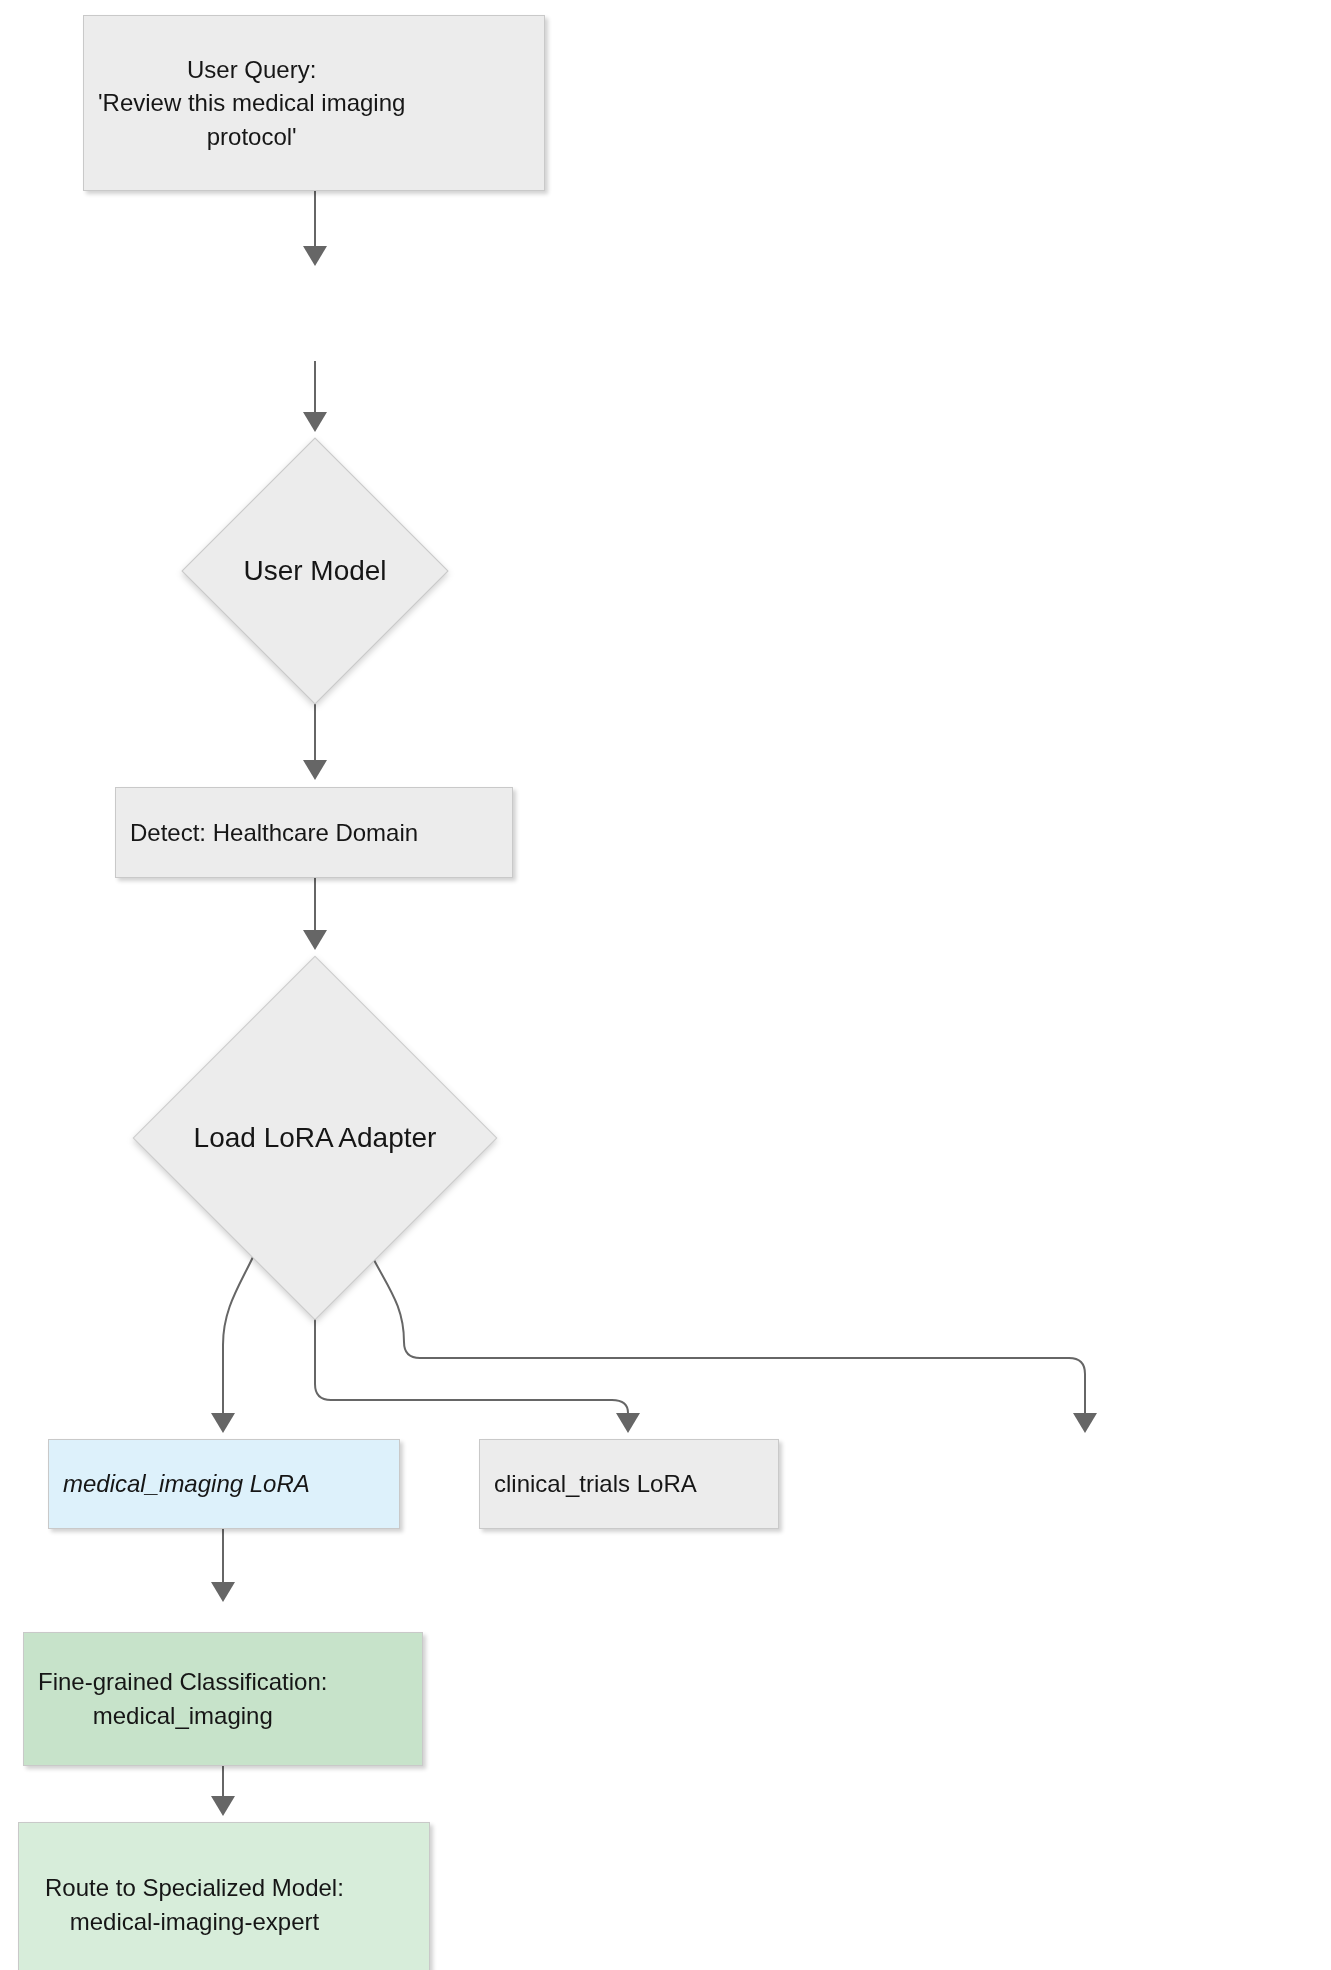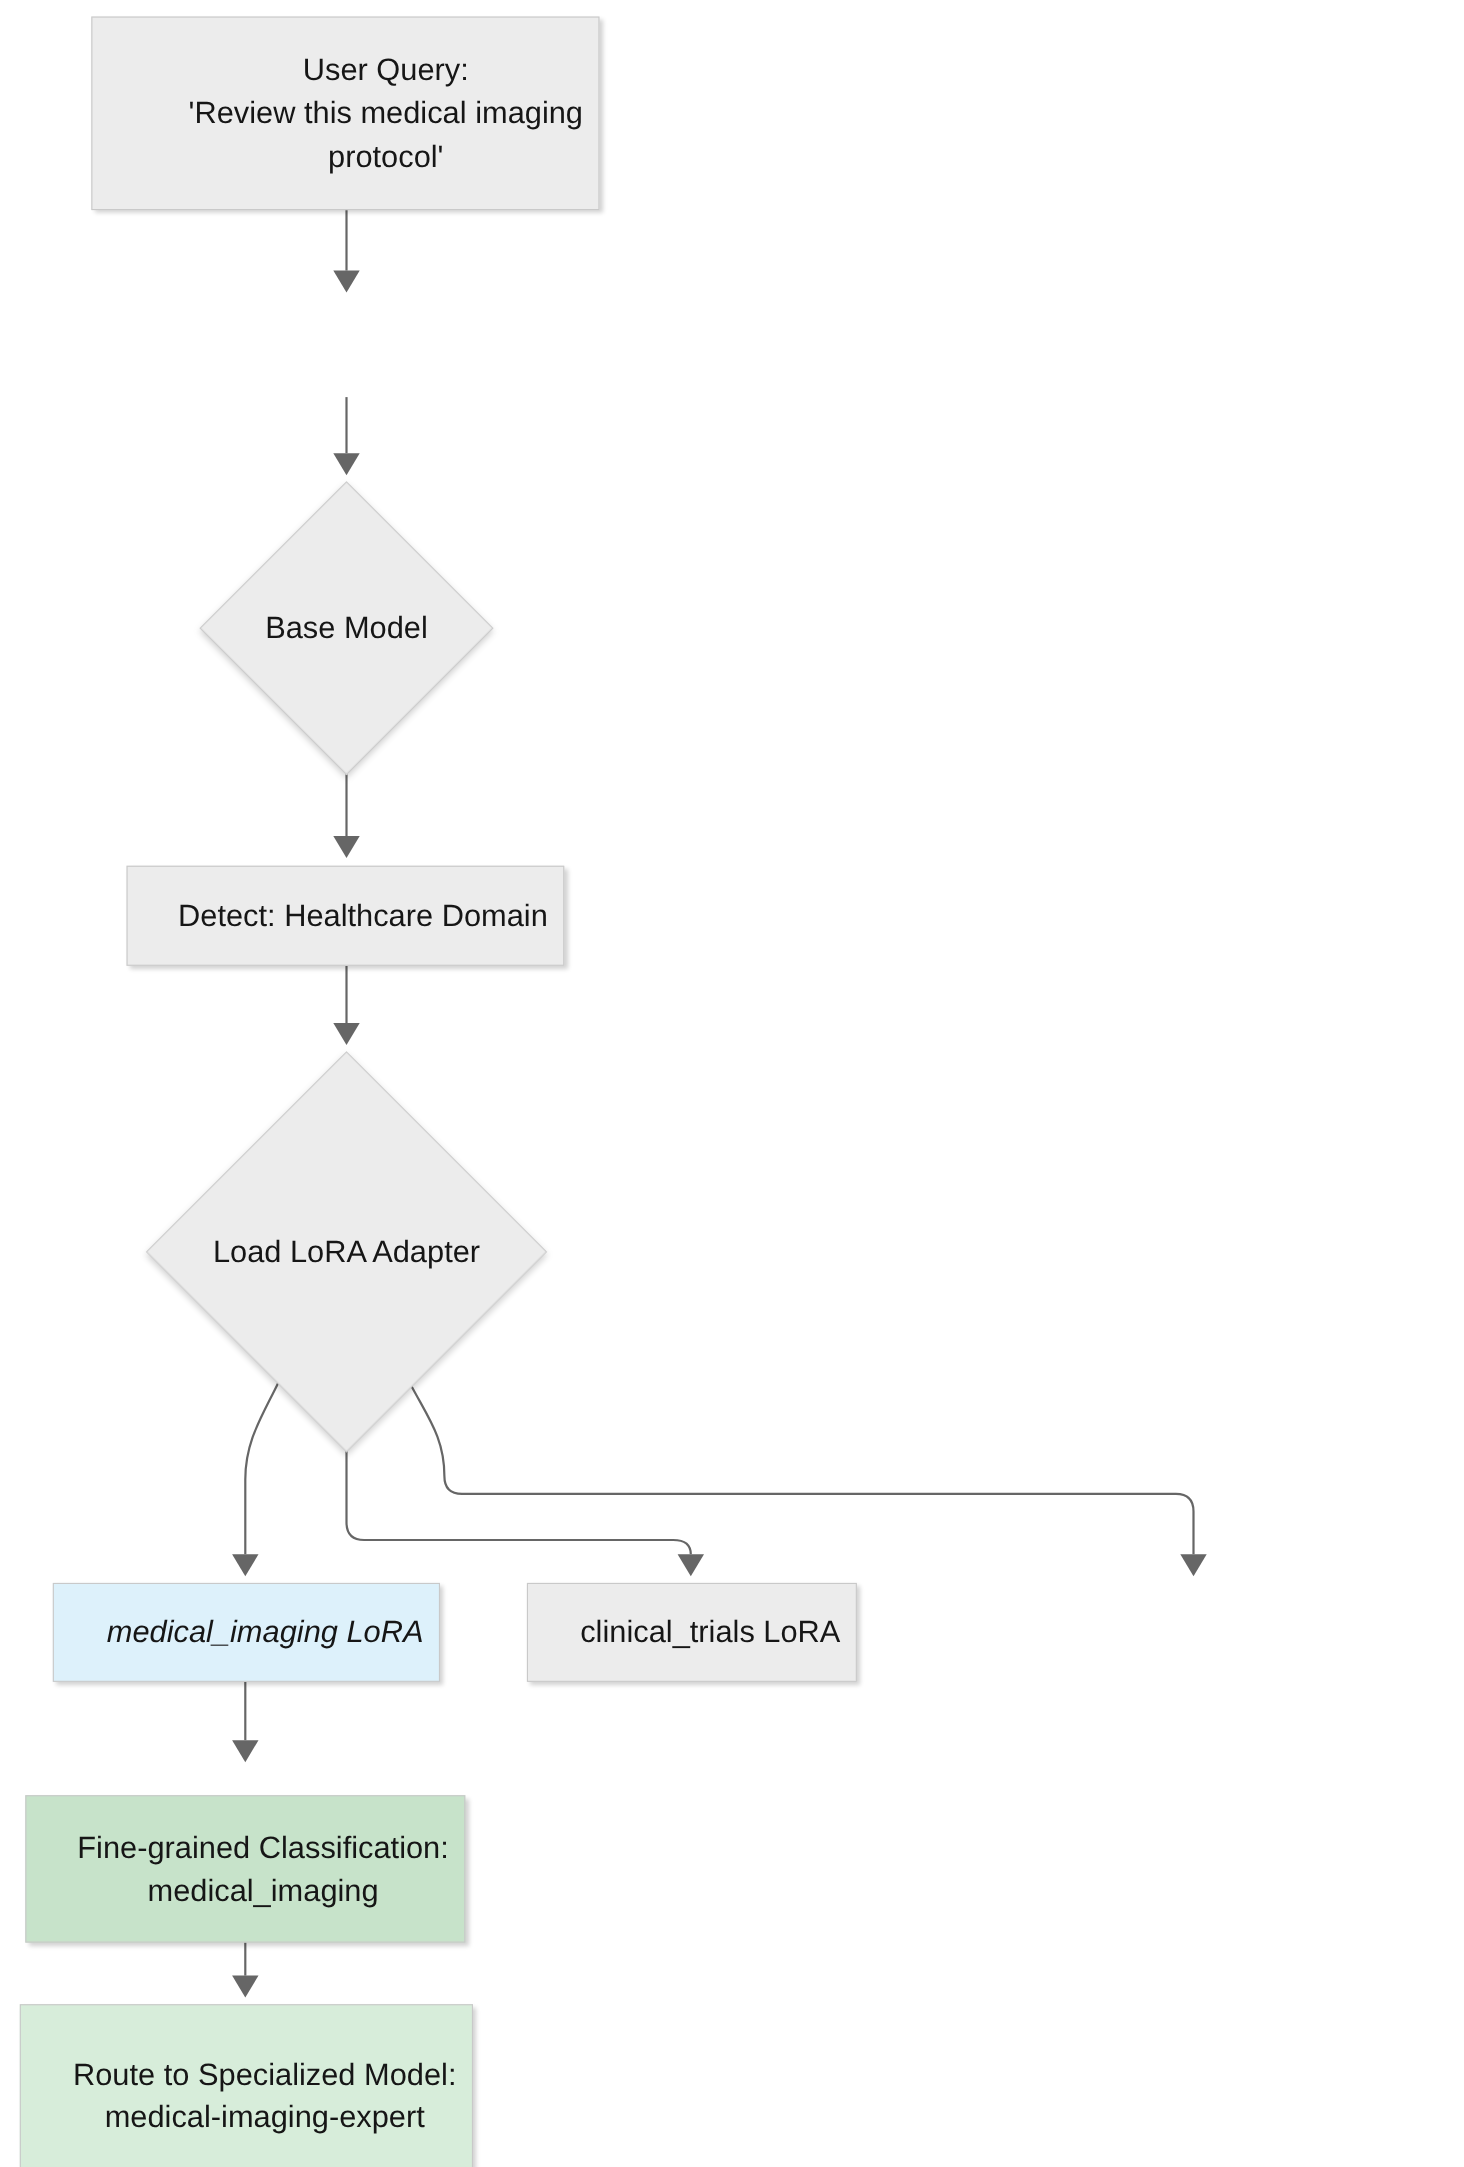--- a/index.html
+++ b/index.html
@@ -10,26 +10,26 @@
     font-family:"Liberation Sans","DejaVu Sans",sans-serif;
     overflow:hidden;
   }
   svg.edges{position:absolute;left:0;top:0;width:1331px;height:1970px;pointer-events:none;}
   .edge{fill:none;stroke:var(--edge,#666);stroke-width:2px;}
   .arrowhead{fill:var(--edge,#666);stroke:none;}
 
   .node{
     position:absolute;
     box-sizing:border-box;
-    display:flex;align-items:center;justify-content:flex-end;
+    display:flex;align-items:center;justify-content:flex-start;
     text-align:center;
     border:1.5px solid var(--node-border,#c9c9c9);
     box-shadow:3px 3px 4px rgba(0,0,0,0.18);
     color:var(--text,#161616);
-    font-size:28px;line-height:1.4;
+    font-size:24px;line-height:1.4;
   }
   .node-label{white-space:pre-line;padding:0 14px;}
   .fill-gray{background:var(--node-gray,#ececec);}
   .fill-blue{background:var(--node-blue,#ddf1fb);}
   .fill-green-dark{background:var(--node-green-dark,#c7e3ca);}
   .fill-green-light{background:var(--node-green-light,#d7edda);}
 
   .diamond{position:absolute;}
   .diamond-shape{
     position:absolute;left:50%;top:50%;
@@ -82,21 +82,21 @@
 
   <div class="node fill-gray" style="left:83px;top:15px;width:462px;height:176px;">
     <div class="node-label">User Query:
 'Review this medical imaging
 protocol'</div>
   </div>
 
 
   <div class="diamond" style="left:183px;top:439px;width:264px;height:264px;">
     <div class="diamond-shape" style="width:187px;height:187px;"></div>
-    <div class="diamond-label">Base Model</div>
+    <div class="diamond-label">User Model</div>
   </div>
 
   <div class="node fill-gray" style="left:115px;top:787px;width:398px;height:91px;">
     <div class="node-label">Detect: Healthcare Domain</div>
   </div>
 
   <div class="diamond" style="left:134px;top:957px;width:362px;height:362px;">
     <div class="diamond-shape" style="width:256px;height:256px;"></div>
     <div class="diamond-label">Load LoRA Adapter</div>
   </div>

